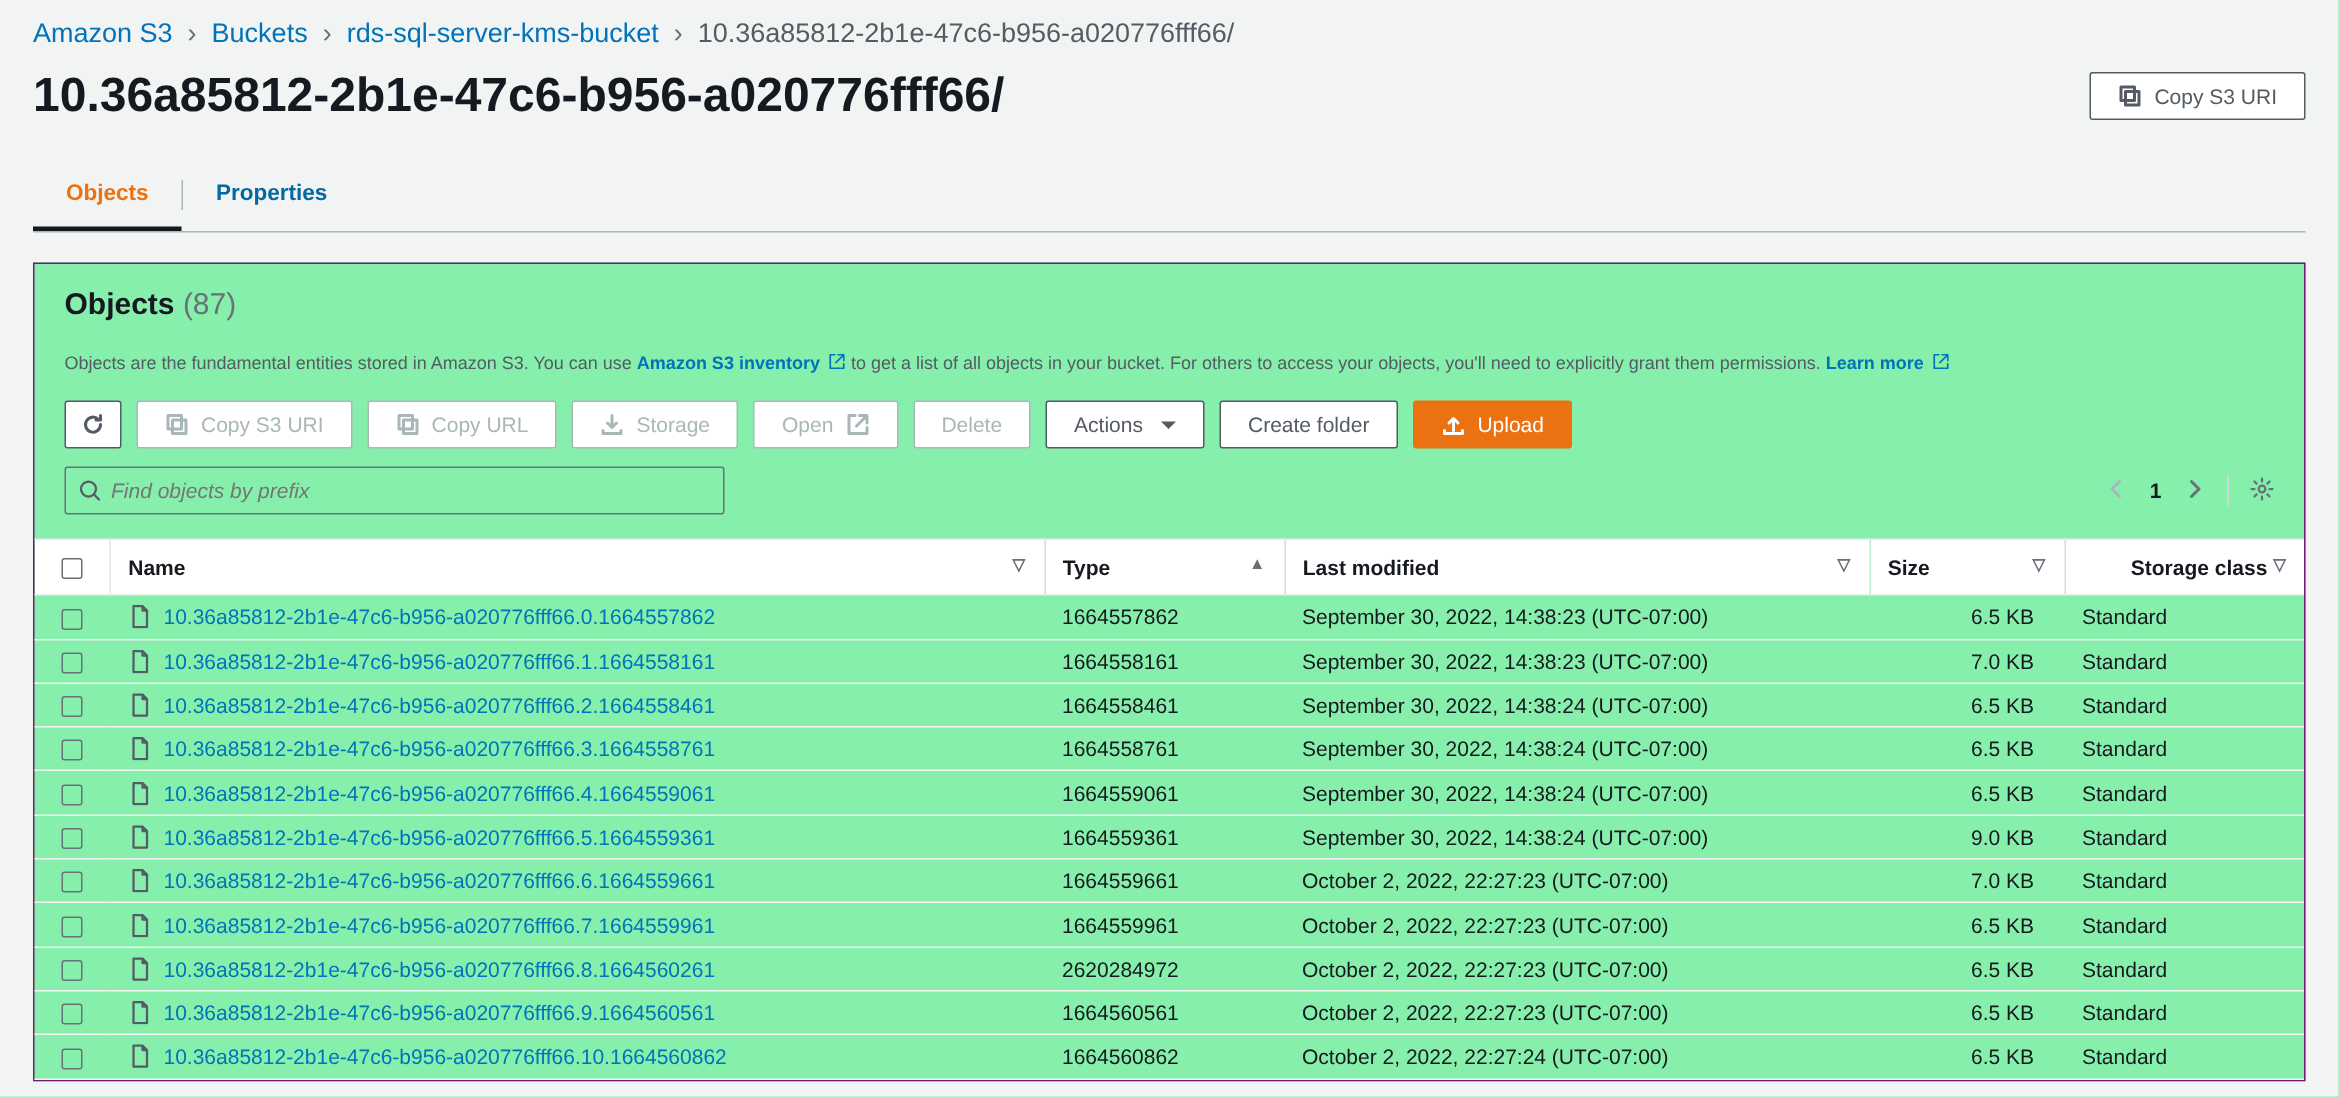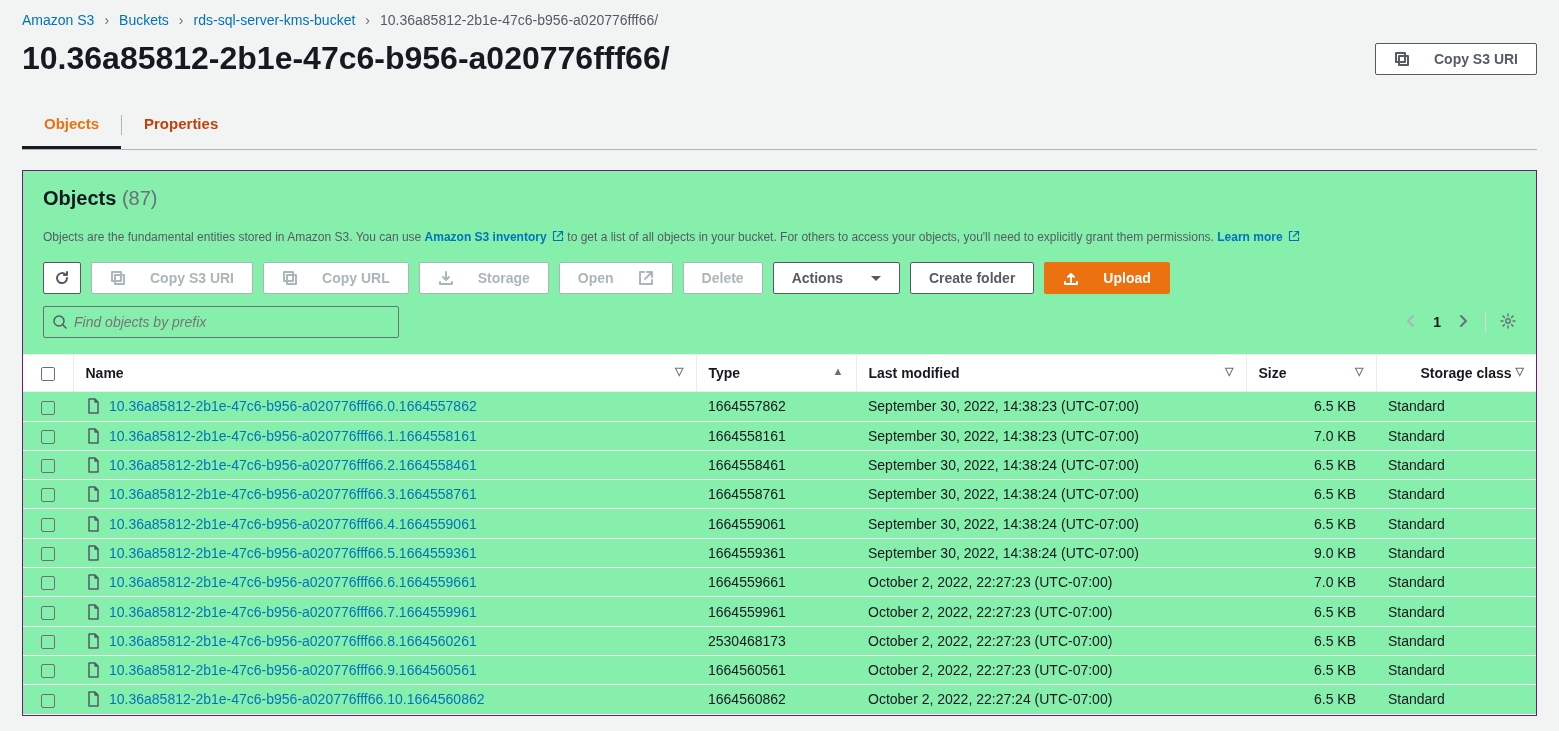--- a/index.html
+++ b/index.html
@@ -6,21 +6,21 @@
   body {
     font-family: "Amazon Ember", "Helvetica Neue", Arial, sans-serif;
     font-size: 14px;
     color: #16191f;
     background: #f2f3f3;
   }
   a { color: #0073bb; text-decoration: none; cursor: pointer; }
 
   .breadcrumb {
     padding: 12px 22px 4px;
-    font-size: 14px;
+    font-size: 18px;
     display: flex;
     align-items: flex-end;
     gap: 10px;
     flex-wrap: wrap;
   }
   .breadcrumb .chev { color: #687078; }
   .breadcrumb .current { color: #545b64; }
 
   .page-head {
     padding: 8px 22px 28px;
@@ -30,25 +30,25 @@
   }
   .page-title {
     font-size: 32px;
     font-weight: 700;
     color: #16191f;
   }
 
   .btn {
     display: inline-flex;
     align-items: center;
-    gap: 24px;
+    gap: 8px;
     border: 1px solid #545b64;
     background: #fff;
     color: #545b64;
-    font-weight: 700;
+    font-weight: 400;
     padding: 6px 18px;
     height: 32px;
     border-radius: 2px;
     cursor: pointer;
     font-size: 14px;
   }
   .btn:disabled, .btn.disabled {
     border-color: #aab7b8;
     color: #aab7b8;
     cursor: default;
@@ -62,21 +62,21 @@
 
   .tabs {
     margin: 0 22px;
     border-bottom: 1px solid #aab7b8;
     display: flex;
   }
   .tab {
     padding: 10px 22px 14px;
     font-size: 15px;
     font-weight: 700;
-    color: #c2410c;
+    color: #0369a1;
     border-bottom: 3px solid transparent;
     cursor: pointer;
     position: relative;
   }
   .tab.active {
     color: #ec7211;
     border-bottom-color: #16191f;
   }
   .tab-divider {
     width: 1px;
@@ -117,21 +117,21 @@
     padding: 12px 20px 16px;
     display: flex;
     align-items: center;
     justify-content: space-between;
   }
   .search-box {
     display: flex;
     align-items: center;
     border: 1px solid #687078;
     height: 32px;
-    width: 356px;
+    width: 440px;
     padding: 0 8px;
     border-radius: 2px;
   }
   .search-box input {
     border: none;
     outline: none;
     flex: 1;
     font-size: 14px;
     font-style: italic;
     color: #687078;
@@ -472,21 +472,21 @@
         <tr>
           <td><span class="chk"></span></td>
           <td>
             <div class="file-name">
               <svg class="ico ico-stroke-thin" viewBox="0 0 16 16" style="color:#545b64;">
                 <path d="M4 1h6l3 3v11H4zM10 1v3h3"></path>
               </svg>
               <a>10.36a85812-2b1e-47c6-b956-a020776fff66.8.1664560261</a>
             </div>
           </td>
-          <td>2530468173</td>
+          <td>2620284972</td>
           <td>October 2, 2022, 22:27:23 (UTC-07:00)</td>
           <td class="size-cell">6.5 KB</td>
           <td>Standard</td>
         </tr>
         <tr>
           <td><span class="chk"></span></td>
           <td>
             <div class="file-name">
               <svg class="ico ico-stroke-thin" viewBox="0 0 16 16" style="color:#545b64;">
                 <path d="M4 1h6l3 3v11H4zM10 1v3h3"></path>

